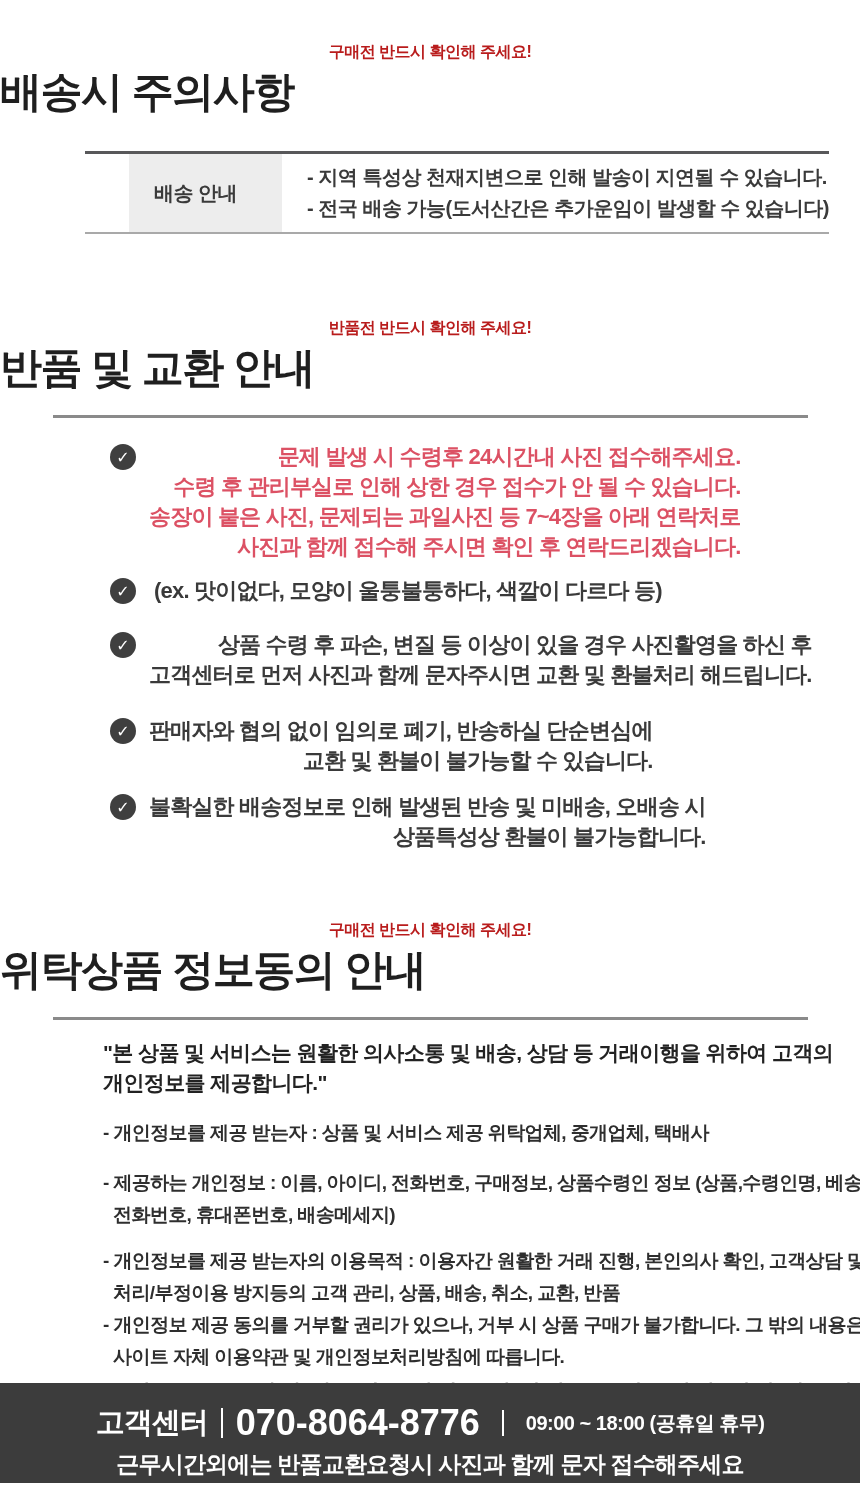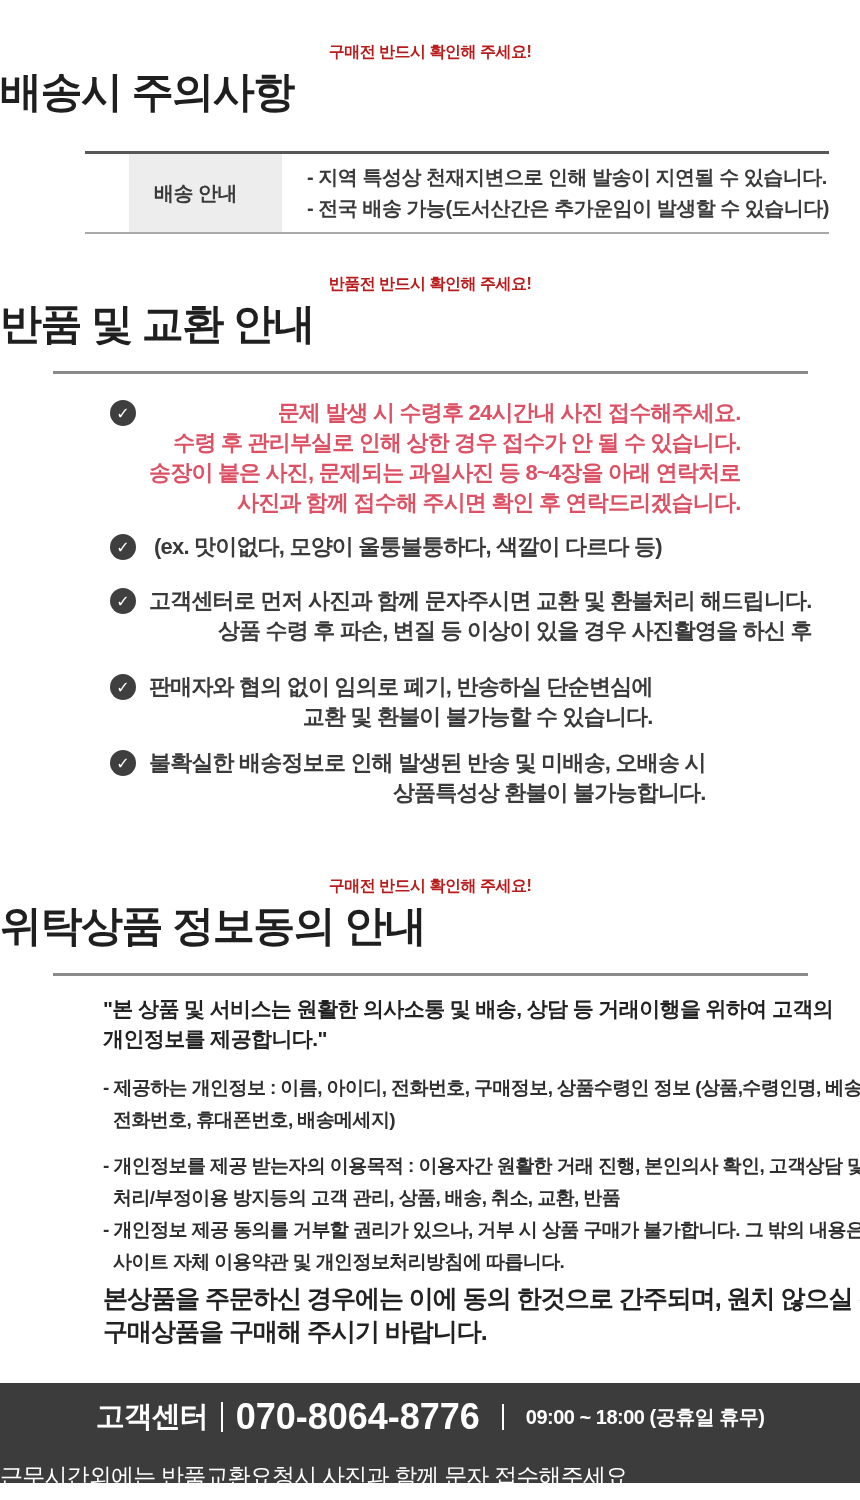--- a/index.html
+++ b/index.html
@@ -70,78 +70,78 @@
   .b2{margin-top:18px;}
   .b3{margin-top:14px;}
   .b4{}
   .closing{
     margin-top:4px;font-size:25px;font-weight:700;line-height:33px;
     color:#222222;white-space:nowrap;letter-spacing:-1px;
   }
   
   .footer{
     position:absolute;left:0;top:1383px;width:860px;height:100px;
-    background:#3c3c3c;color:#ffffff;box-sizing:border-box;padding-top:13px;
+    background:#3c3c3c;color:#ffffff;box-sizing:border-box;padding-top:19px;
   }
   .footer-line1{
     display:flex;align-items:center;justify-content:center;
   }
   .cs-label{font-size:29px;font-weight:700;letter-spacing:-1px;}
   .sep{width:2px;background:#ffffff;display:inline-block;}
   .sep1{height:30px;margin:0 13px;}
   .sep2{height:26px;margin:0 22px;}
   .phone{font-size:36px;font-weight:700;letter-spacing:0px;}
   .hours{font-size:20px;font-weight:700;letter-spacing:-0.5px;}
   .footer-note{
-    margin-top:23px;text-align:left;font-size:23px;font-weight:400;
+    margin-top:5px;text-align:center;font-size:23px;font-weight:700;
     letter-spacing:-0.8px;
   }
 </style>
 </head>
 <body>
 
 <div class="pre-heading">구매전 반드시 확인해 주세요!</div>
 <div class="main-heading">배송시 주의사항</div>
 
 <div class="ship-table">
   <div class="label-cell">배송 안내</div>
   <div class="value-cell">
     <div>- 지역 특성상 천재지변으로 인해 발송이 지연될 수 있습니다.</div>
     <div>- 전국 배송 가능(도서산간은 추가운임이 발생할 수 있습니다)</div>
   </div>
 </div>
 
-<div class="pre-heading" style="margin-top:40px;">반품전 반드시 확인해 주세요!</div>
+<div class="pre-heading" style="margin-top:84px;">반품전 반드시 확인해 주세요!</div>
 <div class="main-heading">반품 및 교환 안내</div>
 <div class="divider"></div>
 
 <div class="checklist">
 
   <div class="check-item alert mb14">
     <div class="icon">✓</div>
     <div class="txt">
       <div>문제 발생 시 수령후 24시간내 사진 접수해주세요.</div>
       <div>수령 후 관리부실로 인해 상한 경우 접수가 안 될 수 있습니다.</div>
-      <div>송장이 붙은 사진, 문제되는 과일사진 등 8~4장을 아래 연락처로</div>
+      <div>송장이 붙은 사진, 문제되는 과일사진 등 7~4장을 아래 연락처로</div>
       <div>사진과 함께 접수해 주시면 확인 후 연락드리겠습니다.</div>
     </div>
   </div>
 
   <div class="check-item mb24">
     <div class="icon">✓</div>
     <div class="txt">
       <div style="padding-left:5px;">(ex. 맛이없다, 모양이 울퉁불퉁하다, 색깔이 다르다 등)</div>
     </div>
   </div>
 
   <div class="check-item mb26">
     <div class="icon">✓</div>
     <div class="txt">
+      <div>상품 수령 후 파손, 변질 등 이상이 있을 경우 사진활영을 하신 후</div>
       <div>고객센터로 먼저 사진과 함께 문자주시면 교환 및 환불처리 해드립니다.</div>
-      <div>상품 수령 후 파손, 변질 등 이상이 있을 경우 사진활영을 하신 후</div>
     </div>
   </div>
 
   <div class="check-item mb16">
     <div class="icon">✓</div>
     <div class="txt">
       <div>판매자와 협의 없이 임의로 폐기, 반송하실 단순변심에</div>
       <div>교환 및 환불이 불가능할 수 있습니다.</div>
     </div>
   </div>
@@ -159,20 +159,23 @@
 <div class="pre-heading" style="margin-top:68px;">구매전 반드시 확인해 주세요!</div>
 <div class="main-heading">위탁상품 정보동의 안내</div>
 <div class="divider"></div>
 
 <div class="consign-body">
   <div class="intro">
     <div>"본 상품 및 서비스는 원활한 의사소통 및 배송, 상담 등 거래이행을 위하여 고객의</div>
     <div>개인정보를 제공합니다."</div>
   </div>
 
+  <div class="cbullet b1">
+    <div>- 개인정보를 제공 받는자 : 상품 및 서비스 제공 위탁업체, 중개업체, 택배사</div>
+  </div>
 
   <div class="cbullet b2">
     <div>- 제공하는 개인정보 : 이름, 아이디, 전화번호, 구매정보, 상품수령인 정보 (상품,수령인명, 베송주소,</div>
     <div class="cont">전화번호, 휴대폰번호, 배송메세지)</div>
   </div>
 
   <div class="cbullet b3">
     <div>- 개인정보를 제공 받는자의 이용목적 : 이용자간 원활한 거래 진행, 본인의사 확인, 고객상담 및 불만</div>
     <div class="cont">처리/부정이용 방지등의 고객 관리, 상품, 배송, 취소, 교환, 반품</div>
   </div>

